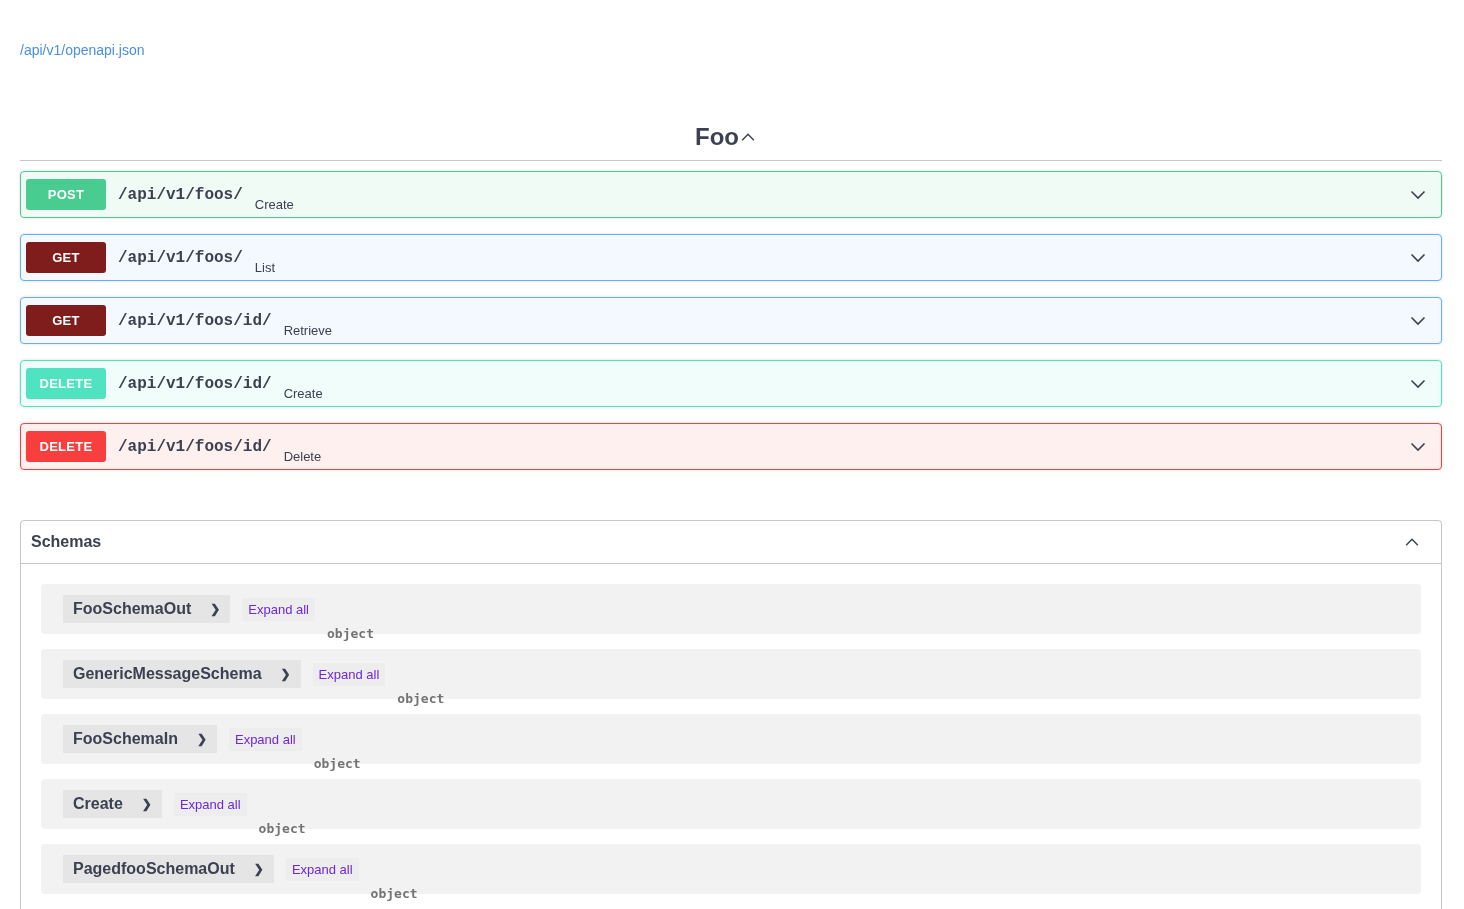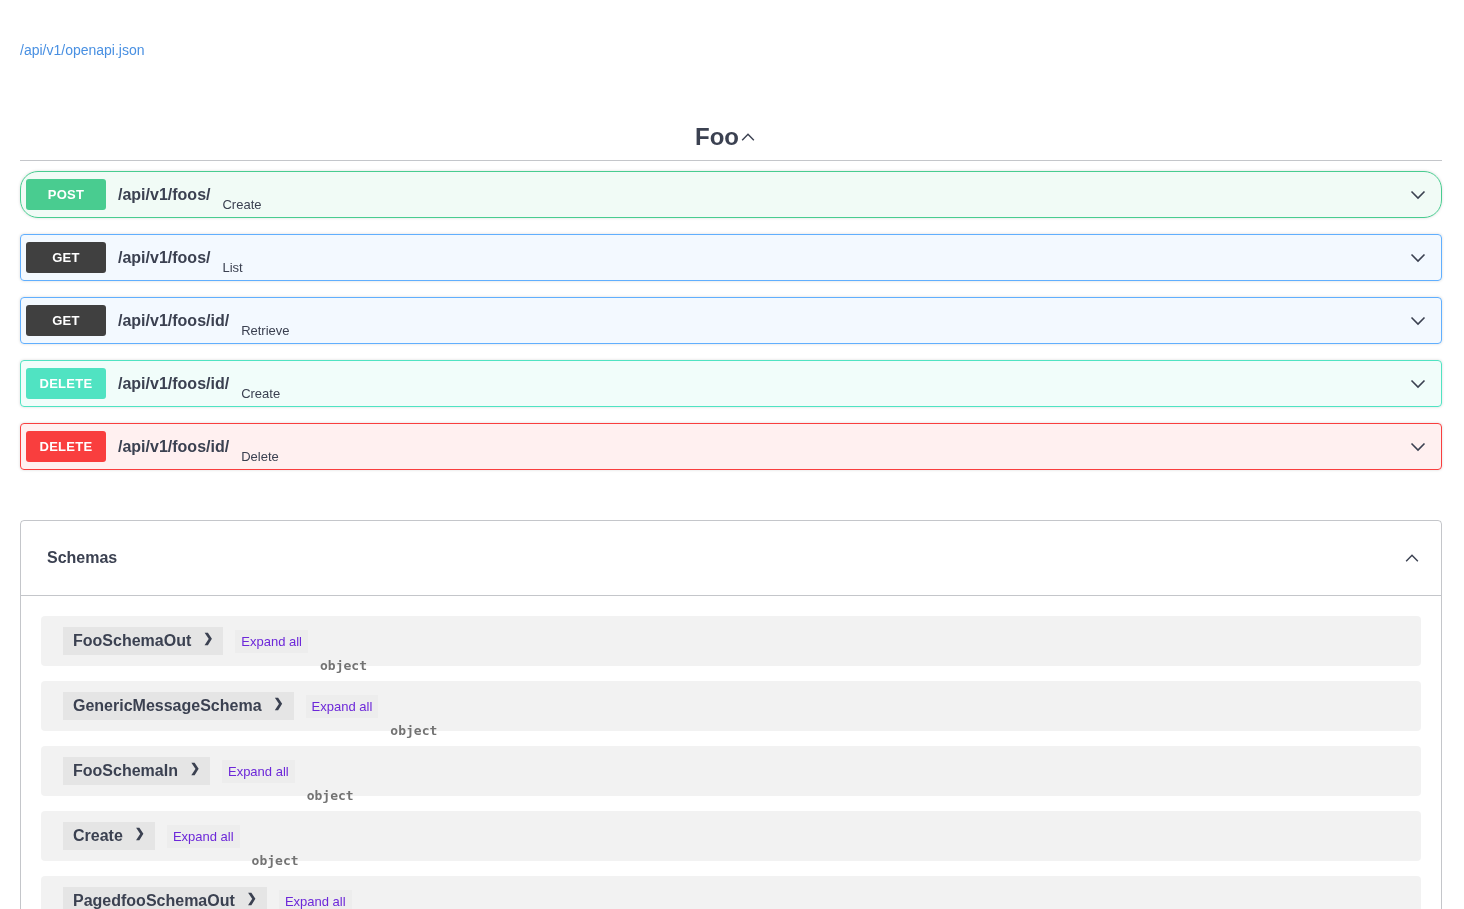--- a/index.html
+++ b/index.html
@@ -43,56 +43,56 @@
     border: 1px solid; border-radius: 4px; margin-bottom: 16px;
     box-shadow: 0 0 3px rgba(0,0,0,.15); cursor: pointer;
   }
   .opblock-summary { display: flex; align-items: center; padding: 5px; }
   .method {
     width: 80px; text-align: center; padding: 8px 0; border-radius: 3px;
     color: #fff; font-weight: bold; font-size: 13px; letter-spacing: .3px;
     flex: 0 0 auto;
   }
   .op-path {
-    font-family: Liberation Sans, sans-serif; font-weight: bold;
+    font-family: Liberation Mono, monospace; font-weight: bold;
     font-size: 16px; color: #3b4151; margin-left: 12px;
   }
   .op-summary { font-size: 13px; color: #3b4151; margin-left: 12px; margin-top: 20px; }
   .op-chev { margin-left: auto; padding-right: 8px; }
 
-  .opblock-post   { border-color: #49cc90; background: rgba(73,204,144,.08); border-radius: 18px; }
+  .opblock-post   { border-color: #49cc90; background: rgba(73,204,144,.08); }
   .method-post    { background: #49cc90; }
   .opblock-get    { border-color: #61affe; background: rgba(97,175,254,.08); }
-  .method-get     { background: #404040; }
+  .method-get     { background: #7f1d1d; }
   .opblock-patch  { border-color: #50e3c2; background: rgba(80,227,194,.08); }
   .method-patch   { background: #50e3c2; }
   .opblock-delete { border-color: #f93e3e; background: rgba(249,62,62,.08); }
   .method-delete  { background: #f93e3e; }
 
   
   .models {
     margin-top: 50px;
     border: 1px solid rgba(59,65,81,.3);
     border-radius: 4px;
   }
   .models-header {
     display: flex; justify-content: space-between; align-items: center;
     padding: 12px 20px 12px 10px;
     border-bottom: 1px solid rgba(59,65,81,.3);
     cursor: pointer;
   }
-  .models-title { font-size: 16px; font-weight: bold; margin: 16px; color: #3b4151; }
+  .models-title { font-size: 16px; font-weight: bold; margin: 0; color: #3b4151; }
   .models-body { padding: 20px; }
   .model-row {
     display: flex; align-items: center;
     background: rgba(0,0,0,.05); border-radius: 4px;
     height: 50px; padding: 10px; margin-bottom: 15px;
   }
   .model-toggle {
-    display: flex; gap: 12px;
+    display: flex; align-items: center; gap: 19px;
     background: rgba(0,0,0,.05); border: none; padding: 5px 10px;
     margin-left: 12px; cursor: pointer; font-family: inherit;
   }
   .model-name { font-size: 16px; font-weight: bold; color: #3b4151; }
   .model-chev { font-size: 12px; font-weight: bold; color: #3b4151; line-height: 1; }
   .expand-all {
     margin-left: 12px; font-size: 13px; color: #6d28d9;
     background: rgba(0,0,0,.02); padding: 4px 6px; cursor: pointer;
   }
   .prop-type {

